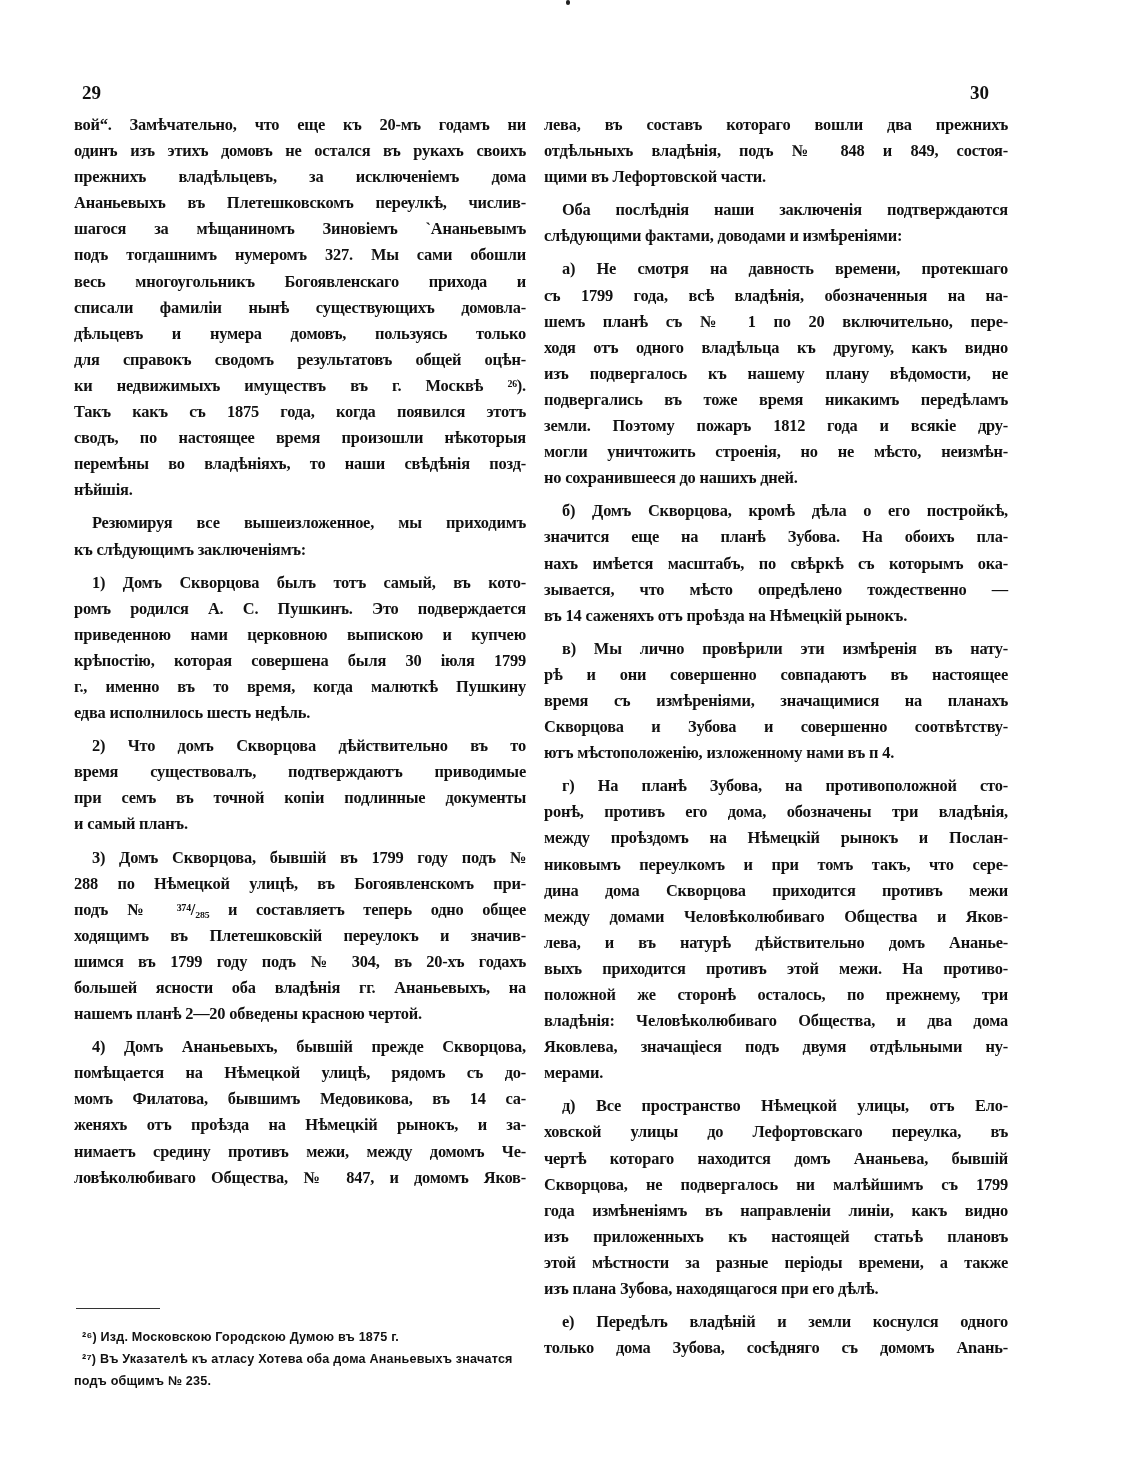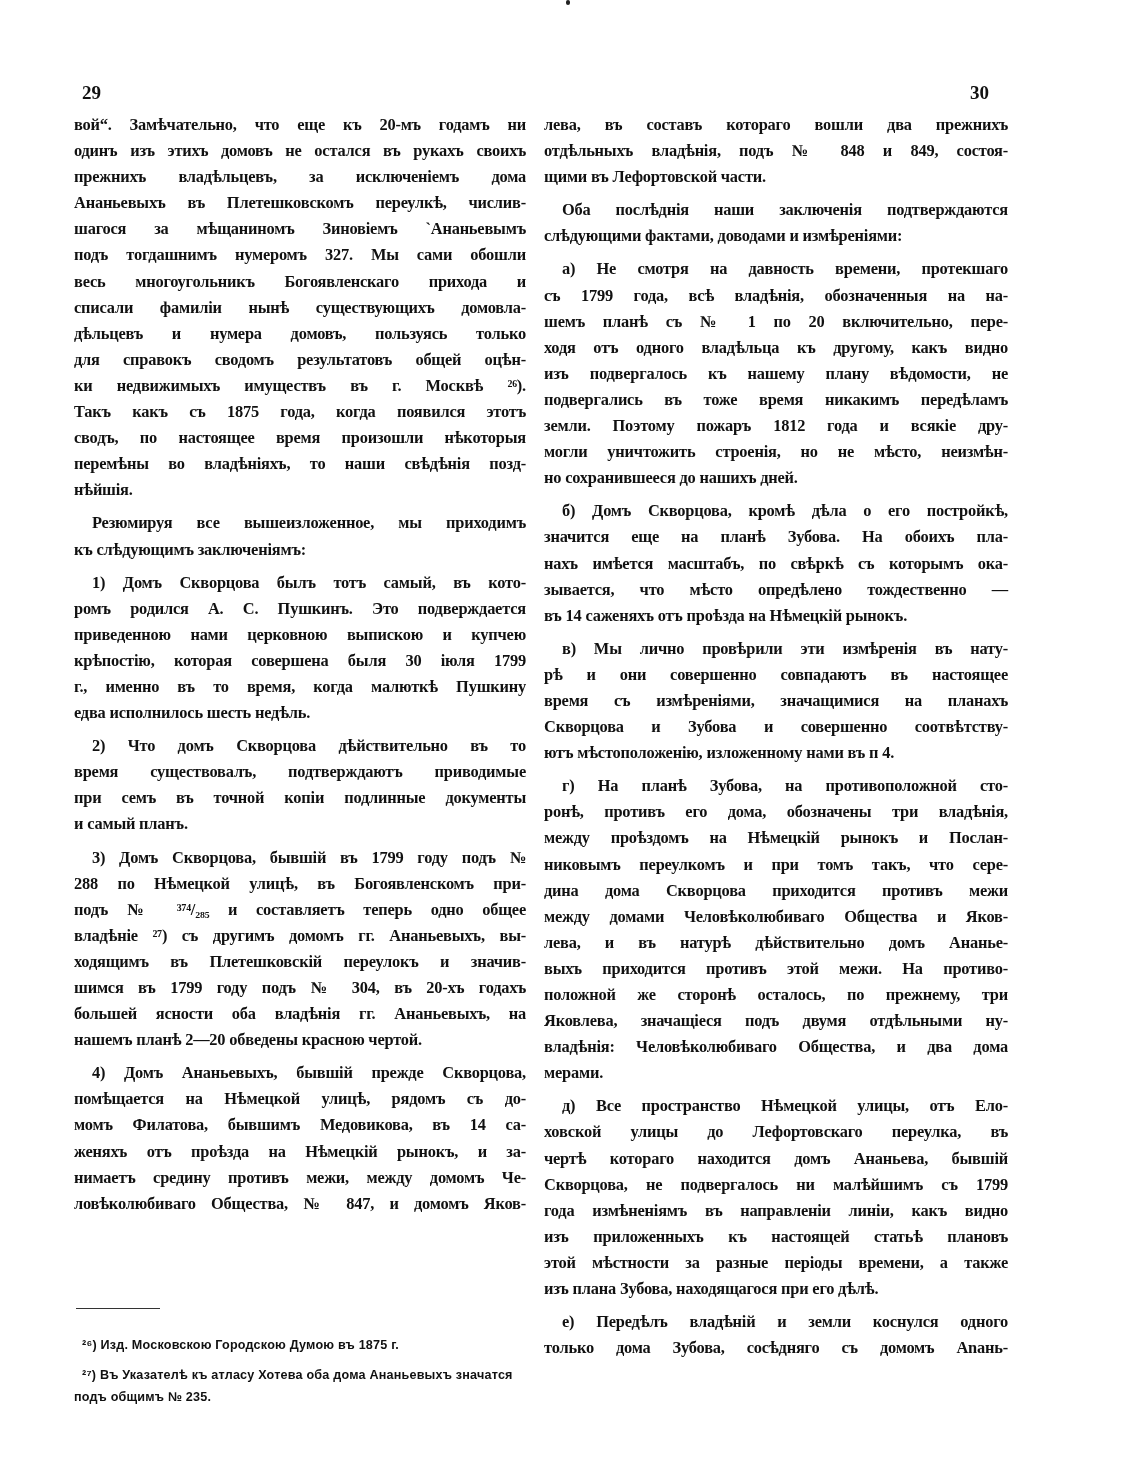--- a/index.html
+++ b/index.html
@@ -29,21 +29,21 @@
   .footnote-rule {
     position: absolute; left: 76px; top: 1308px; width: 84px; height: 0;
     border-top: 1px solid #333;
   }
   .footnotes { position: absolute; left: 74px; top: 1326px; width: 452px; }
   .fn-line {
     height: 22px; line-height: 22px; font-size: 12.6px; font-weight: bold;
     white-space: nowrap; font-family: "Liberation Sans", "DejaVu Sans", sans-serif;
     letter-spacing: 0.2px;
   }
-  .fn-line.indent { padding-left: 8px; margin-top: 8px; }
+  .fn-line.indent { padding-left: 8px; }
   .mark { position: absolute; left: 566px; top: 0px; width: 4px; height: 5px; background: #222; border-radius: 2px; }
 </style>
 </head>
 <body>
 
 <div class="mark"></div>
 
 <div id="pn-left" class="page-num">29</div>
 <div id="pn-right" class="page-num">30</div>
 
@@ -75,21 +75,20 @@
     <div class="line last">едва исполнилось шесть недѣль.</div>
     <div class="gap"></div>
     <div class="line indent">2) Что домъ Скворцова дѣйствительно въ то</div>
     <div class="line">время существовалъ, подтверждаютъ приводимые</div>
     <div class="line">при семъ въ точной копiи подлинные документы</div>
     <div class="line last">и самый планъ.</div>
     <div class="gap"></div>
     <div class="line indent">3) Домъ Скворцова, бывшiй въ 1799 году подъ №</div>
     <div class="line">288 по Нѣмецкой улицѣ, въ Богоявленскомъ при-</div>
     <div class="line">подъ № ³⁷⁴/₂₈₅ и составляетъ теперь одно общее</div>
-    <div class="line">владѣнiе ²⁷) съ другимъ домомъ гг. Ананьевыхъ, вы-</div>
     <div class="line">ходящимъ въ Плетешковскiй переулокъ и значив-</div>
     <div class="line">шимся въ 1799 году подъ № 304, въ 20-хъ годахъ</div>
     <div class="line">большей ясности оба владѣнiя гг. Ананьевыхъ, на</div>
     <div class="line last">нашемъ планѣ 2—20 обведены красною чертой.</div>
     <div class="gap"></div>
     <div class="line indent">4) Домъ Ананьевыхъ, бывшiй прежде Скворцова,</div>
     <div class="line">помѣщается на Нѣмецкой улицѣ, рядомъ съ до-</div>
     <div class="line">момъ Филатова, бывшимъ Медовикова, въ 14 са-</div>
     <div class="line">женяхъ отъ проѣзда на Нѣмецкiй рынокъ, и за-</div>
     <div class="line">нимаетъ средину противъ межи, между домомъ Че-</div>
@@ -127,22 +126,22 @@
     <div class="gap"></div>
     <div class="line indent">г) На планѣ Зубова, на противоположной сто-</div>
     <div class="line">ронѣ, противъ его дома, обозначены три владѣнiя,</div>
     <div class="line">между проѣздомъ на Нѣмецкiй рынокъ и Послан-</div>
     <div class="line">никовымъ переулкомъ и при томъ такъ, что сере-</div>
     <div class="line">дина дома Скворцова приходится противъ межи</div>
     <div class="line">между домами Человѣколюбиваго Общества и Яков-</div>
     <div class="line">лева, и въ натурѣ дѣйствительно домъ Ананье-</div>
     <div class="line">выхъ приходится противъ этой межи. На противо-</div>
     <div class="line">положной же сторонѣ осталось, по прежнему, три</div>
+    <div class="line">владѣнiя: Человѣколюбиваго Общества, и два дома</div>
     <div class="line">Яковлева, значащiеся подъ двумя отдѣльными ну-</div>
-    <div class="line">владѣнiя: Человѣколюбиваго Общества, и два дома</div>
     <div class="line last">мерами.</div>
     <div class="gap"></div>
     <div class="line indent">д) Все пространство Нѣмецкой улицы, отъ Ело-</div>
     <div class="line">ховской улицы до Лефортовскаго переулка, въ</div>
     <div class="line">чертѣ котораго находится домъ Ананьева, бывшiй</div>
     <div class="line">Скворцова, не подвергалось ни малѣйшимъ съ 1799</div>
     <div class="line">года измѣненiямъ въ направленiи линiи, какъ видно</div>
     <div class="line">изъ приложенныхъ къ настоящей статьѣ плановъ</div>
     <div class="line">этой мѣстности за разные перiоды времени, а также</div>
     <div class="line last">изъ плана Зубова, находящагося при его дѣлѣ.</div>

